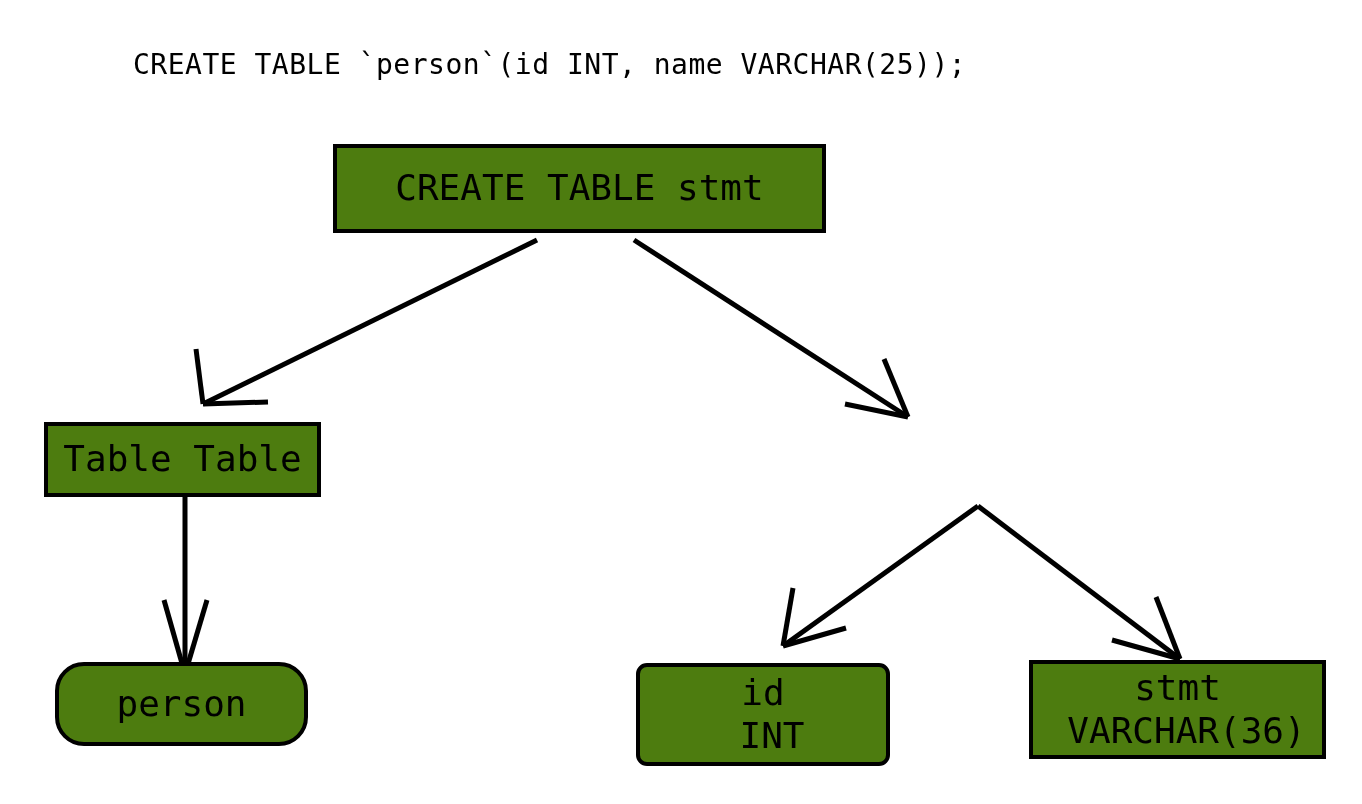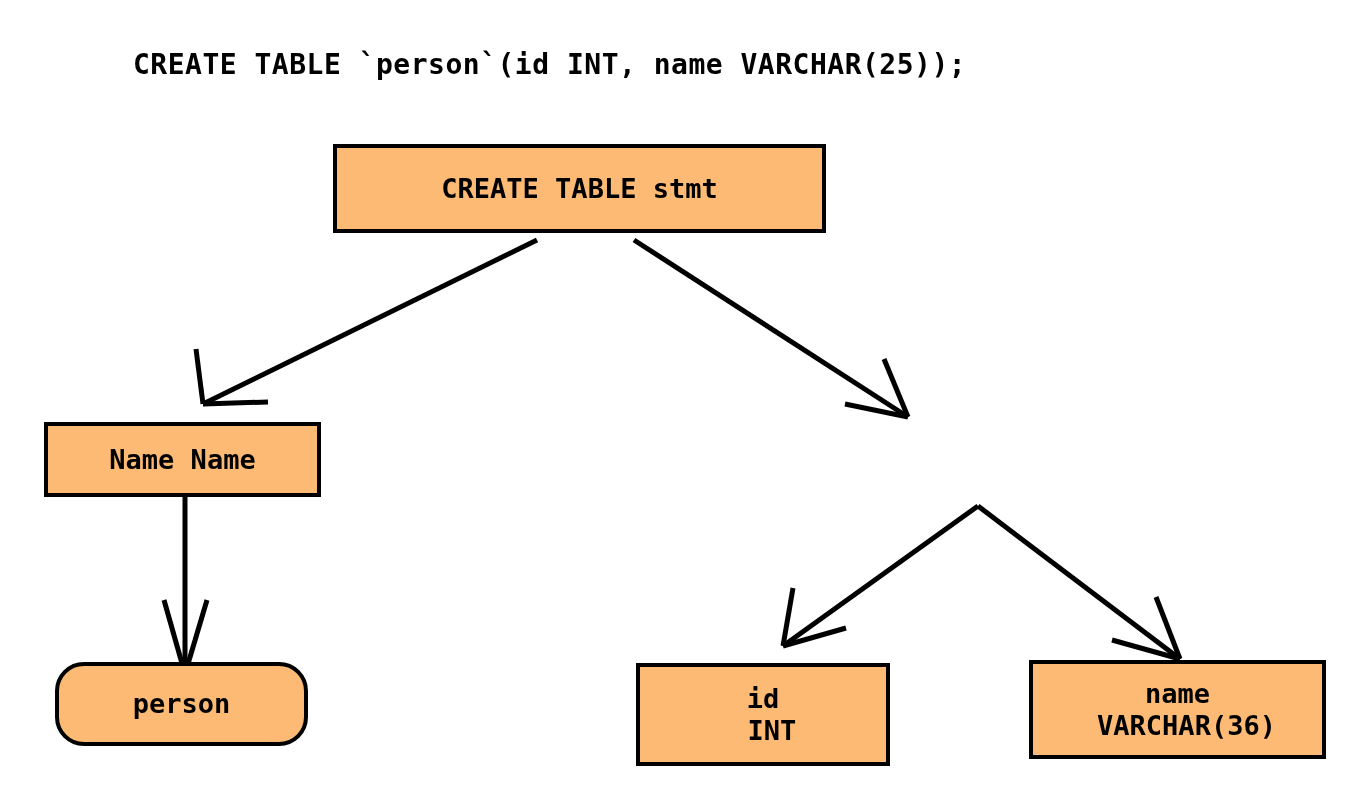--- a/index.html
+++ b/index.html
@@ -11,43 +11,42 @@
   body {
     font-family: "DejaVu Sans Mono", "Liberation Mono", monospace;
     color: #000000;
   }
   #canvas {
     position: relative;
     width: 1362px;
     height: 804px;
     background: #ffffff;
     overflow: hidden;
-    font-weight: bold;
   }
   .sql-header {
     position: absolute;
     left: 133px;
     top: 48px;
     font-size: 28px;
     letter-spacing: 0.5px;
     white-space: pre;
     line-height: 1.2;
     color: #000000;
   }
   .node {
     position: absolute;
     box-sizing: border-box;
     border: 4px solid #000000;
-    background: #fdba74;
+    background: #4d7c0f;
     display: flex;
     flex-direction: column;
     align-items: center;
     justify-content: center;
     text-align: right;
-    font-size: 27px;
+    font-size: 36px;
     line-height: 1.18;
     white-space: pre;
     color: #000000;
   }
   .node .line2 {
     display: block;
     margin-left: 18px;
   }
   #edges {
     position: absolute;
@@ -101,31 +100,31 @@
       <line x1="1180" y1="659" x2="1112" y2="640"></line>
       <line x1="1180" y1="659" x2="1156" y2="597"></line>
     </g>
   </svg>
 
   <div class="node" style="left:333px; top:144px; width:493px; height:89px;">
     <span>CREATE TABLE stmt</span>
   </div>
 
   <div class="node" style="left:44px; top:422px; width:277px; height:75px;">
-    <span>Name Name</span>
+    <span>Table Table</span>
   </div>
 
 
   <div class="node" style="left:55px; top:662px; width:253px; height:84px;border-radius:29px;">
     <span>person</span>
   </div>
 
-  <div class="node" style="left:636px; top:663px; width:254px; height:103px;">
+  <div class="node" style="left:636px; top:663px; width:254px; height:103px;border-radius:11px;">
     <span>id</span>
     <span class="line2">INT</span>
   </div>
 
   <div class="node" style="left:1029px; top:660px; width:297px; height:99px;">
-    <span>name</span>
+    <span>stmt</span>
     <span class="line2">VARCHAR(36)</span>
   </div>
 
 </div>
 
 </body></html>

